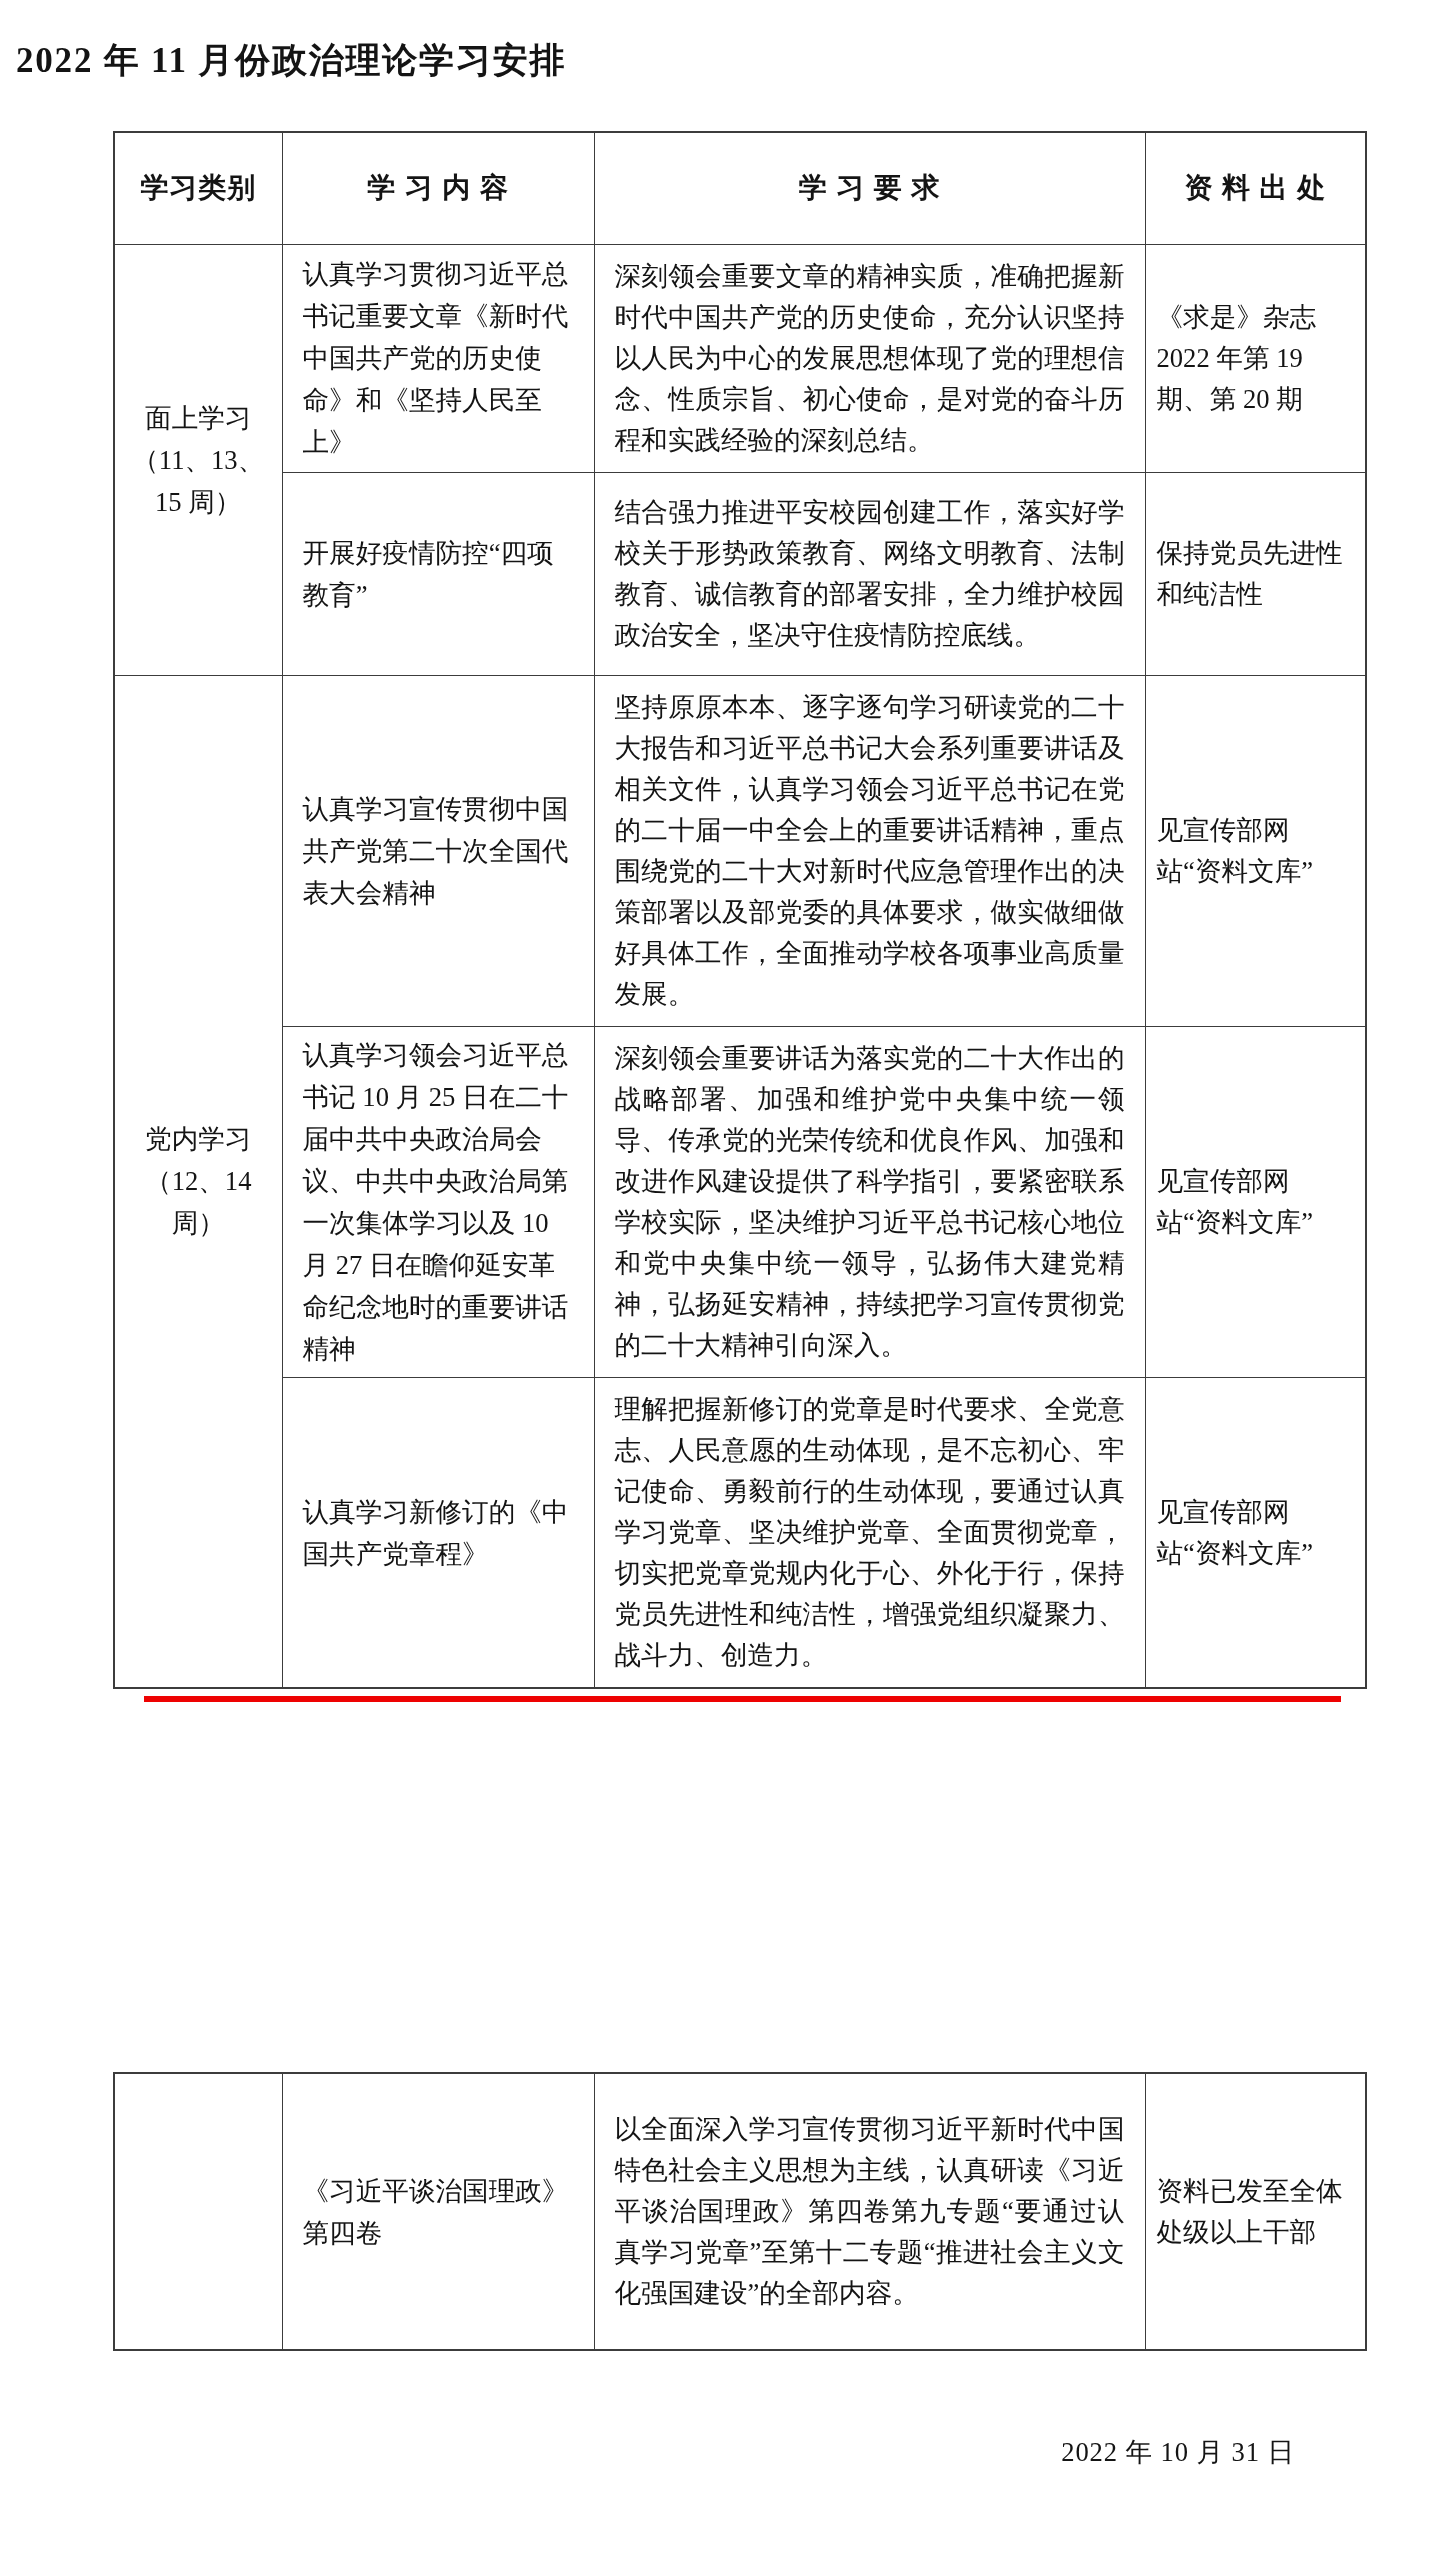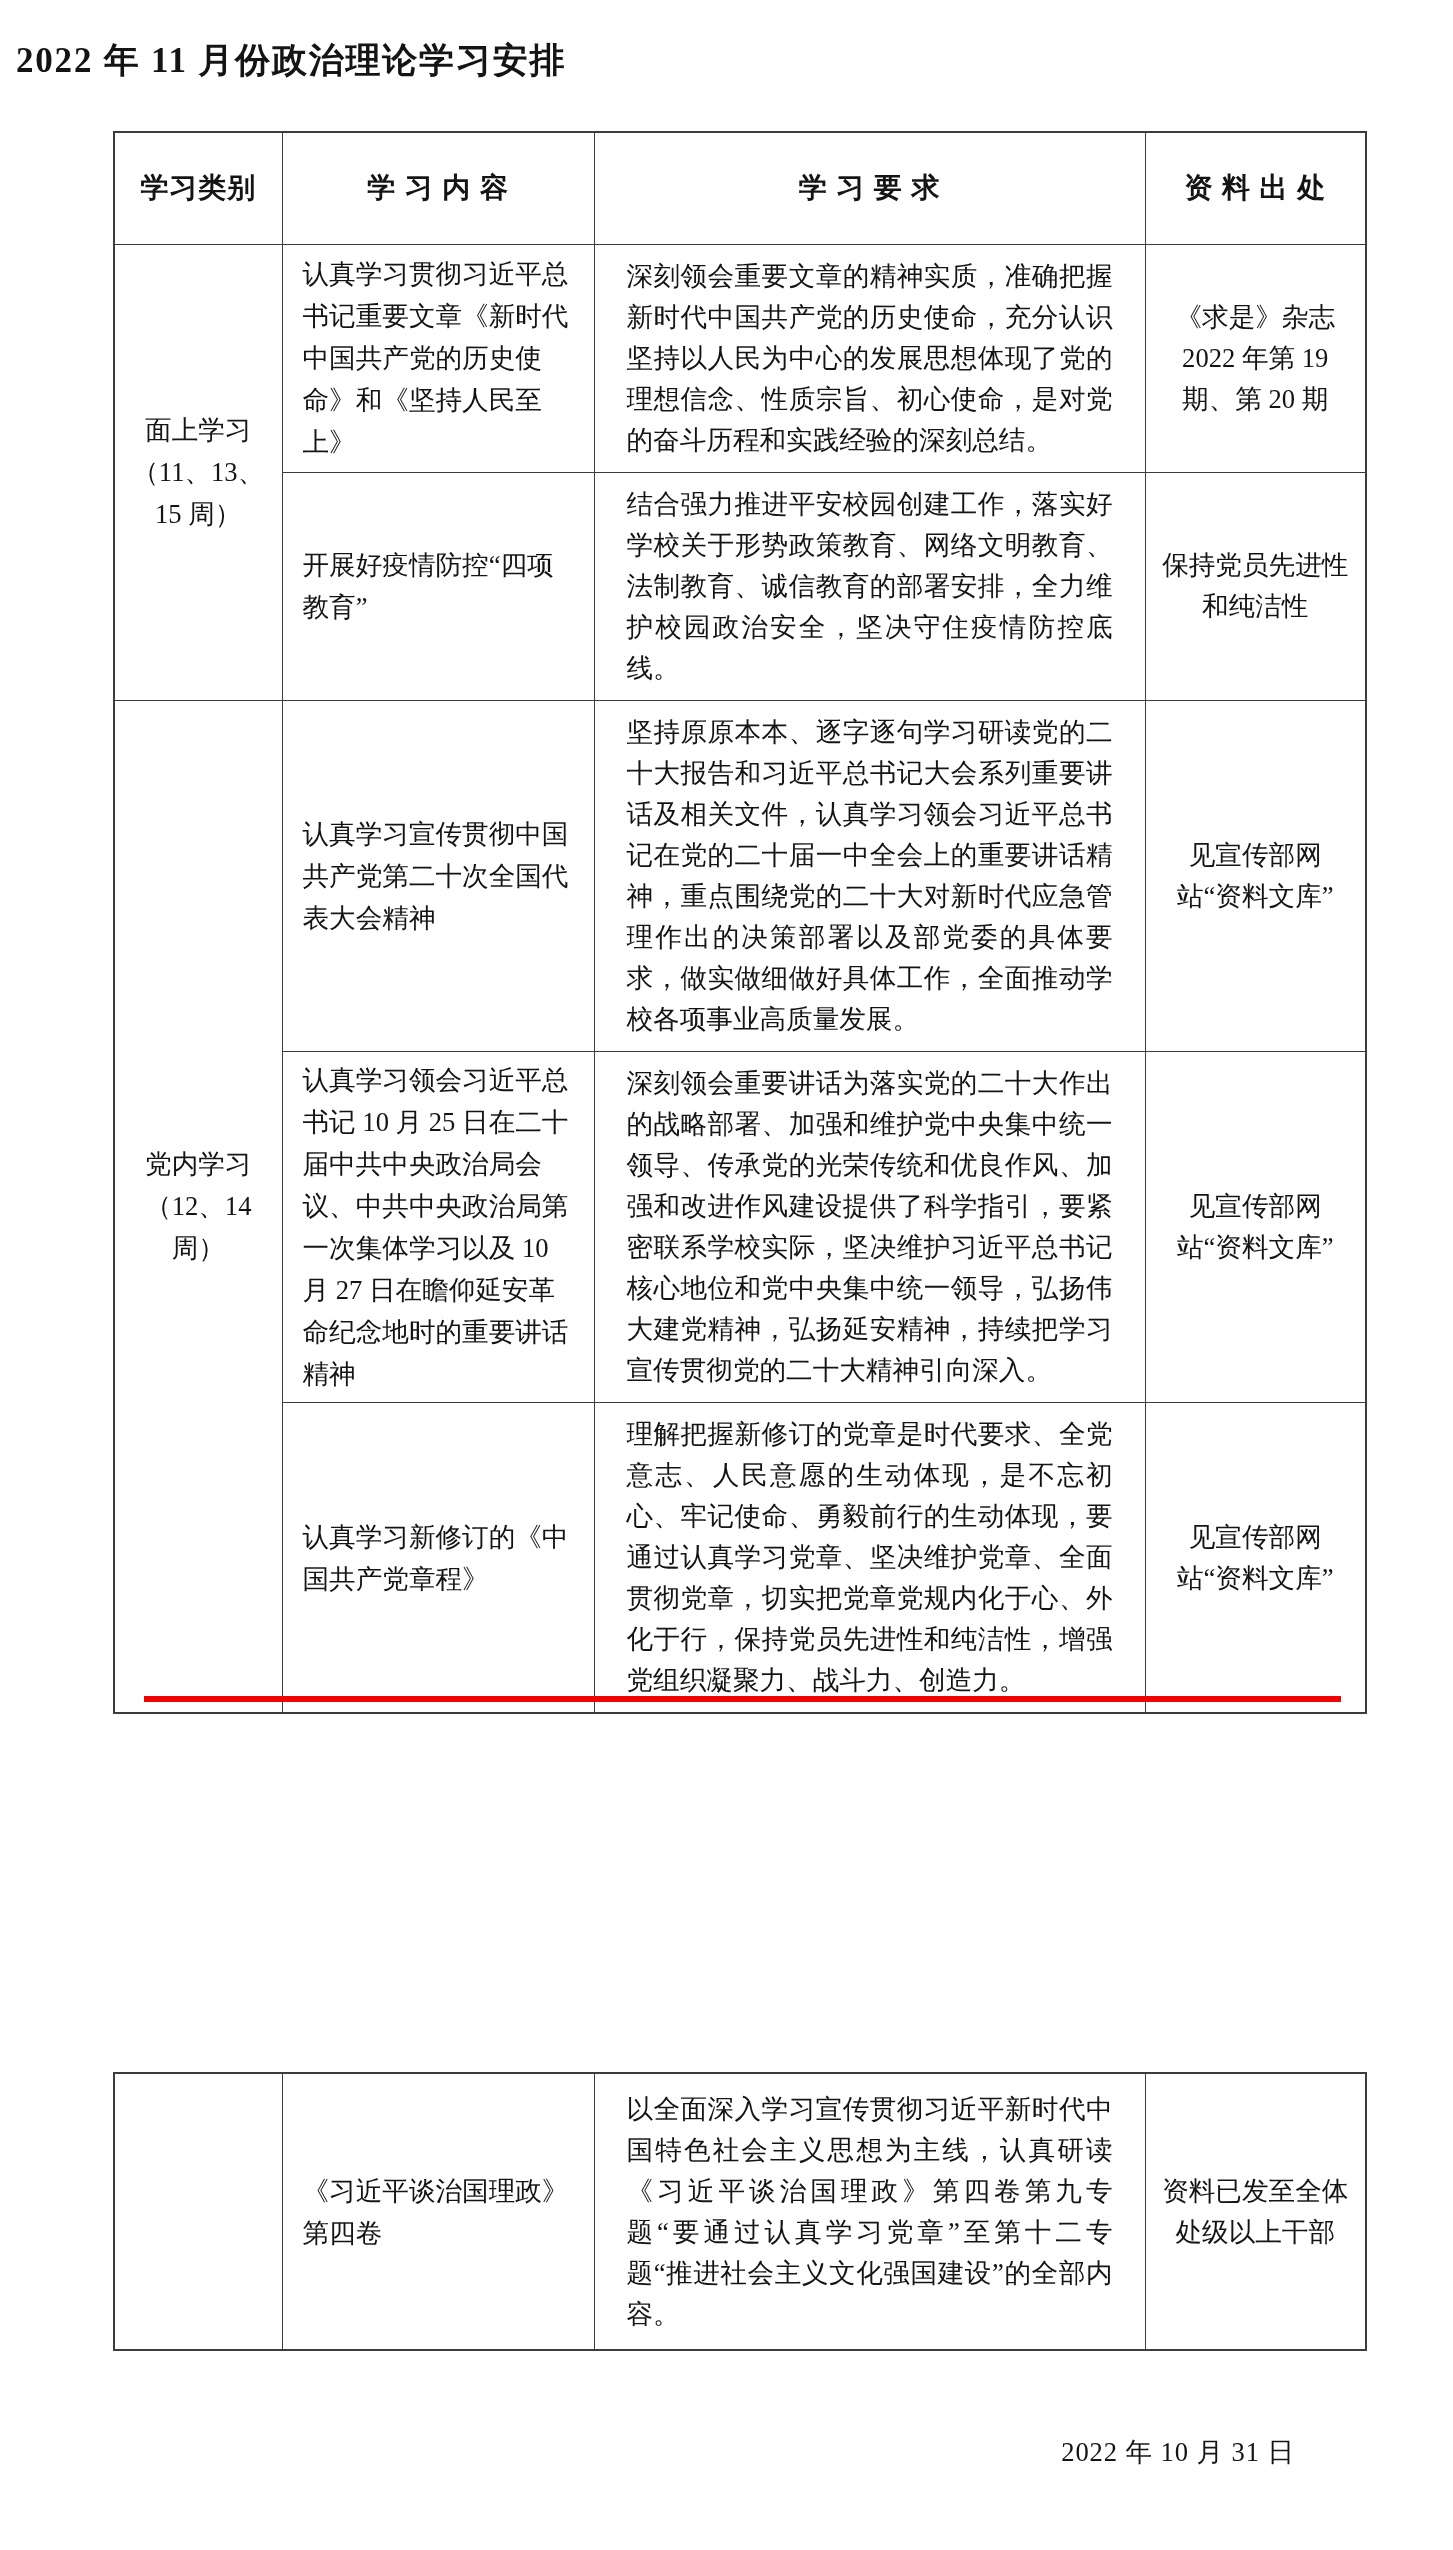--- a/index.html
+++ b/index.html
@@ -62,25 +62,24 @@
     line-height:42px;
   }
   td.content{
     text-align:left;
     padding:7.3px 20px;
     line-height:42px;
   }
   td.req{
     text-align:justify;
     text-justify:inter-ideograph;
-    padding:11px 32px;
+    padding:11px 20px;
     line-height:41px;
   }
   td.src{
-    text-align:center;
     padding:7.3px 11px;
     line-height:41px;
   }
   .red-divider{
     position:absolute;
     top:1696px;left:144px;
     width:1197px;height:6.4px;
     background:#ee0202;
   }
   .footer-date{

